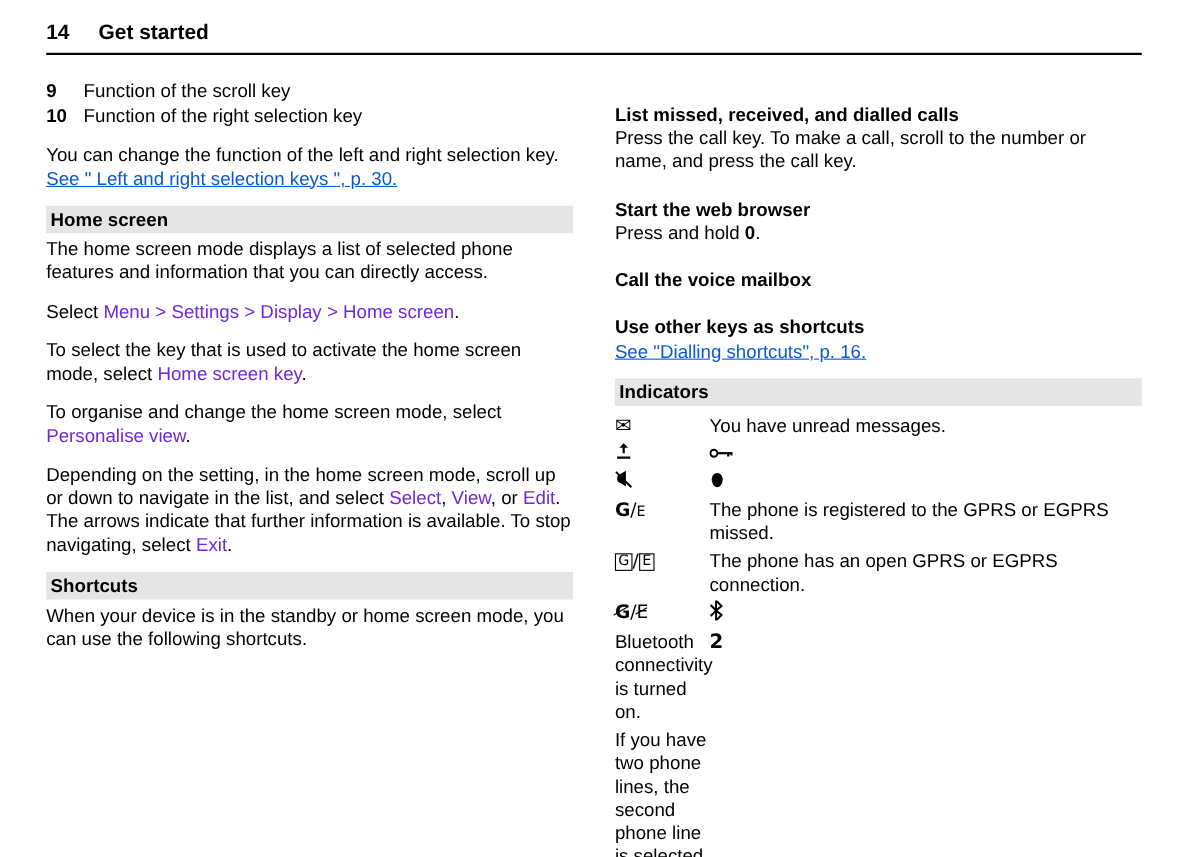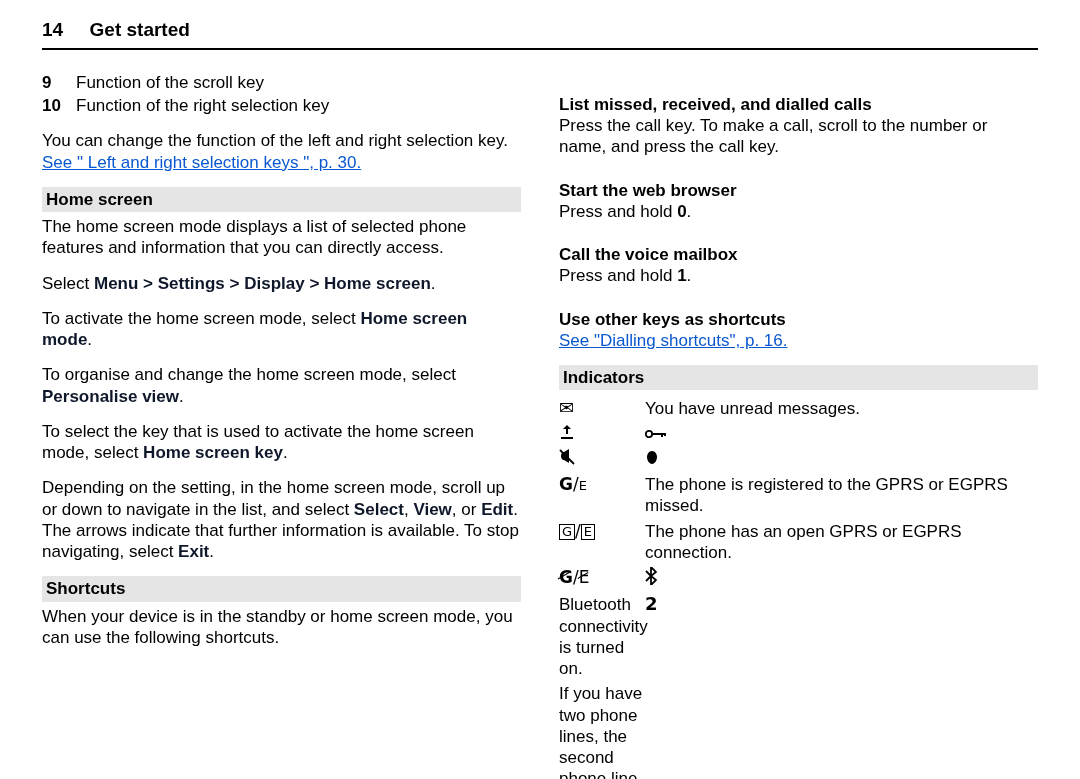--- a/index.html
+++ b/index.html
@@ -45,21 +45,21 @@
   .sec-bar {
     background: #e5e5e5;
     font-weight: 700;
     padding: 2px 4px;
     margin: 10px 0 4px 0;
   }
   p { margin: 0 0 14px 0; }
   .tight { margin-bottom: 4px; }
   .link { color: #0a58d0; text-decoration: underline; cursor: pointer; }
   .bold { font-weight: 700; }
-  .grey { color: #0f172a; font-weight: 700; }
+  .grey { color: #6d28d9; font-weight: 400; }
   .subh { font-weight: 700; margin: 22px 0 0 0; }
   .ind-table {
     display: grid;
     grid-template-columns: 86px 1fr;
     row-gap: 4px;
     align-items: start;
     margin-top: 8px;
   }
   .icn {
     font-family: "Segoe UI Symbol", "Apple Symbols", "DejaVu Sans", Arial, sans-serif;
@@ -96,30 +96,27 @@
         <span>You can change the function of the left and right selection key. </span><span class="link">See " Left and right selection keys ", p. 30.</span>
       </p>
 
       <div class="sec-bar">Home screen</div>
       <p>The home screen mode displays a list of selected phone features and information that you can directly access.</p>
 
       <p>
         <span>Select </span><span class="grey">Menu</span><span class="grey"> &gt; </span><span class="grey">Settings</span><span class="grey"> &gt; </span><span class="grey">Display</span><span class="grey"> &gt; </span><span class="grey">Home screen</span>.
       </p>
 
+
       <p>
-        <span>To activate the home screen mode, select </span><span class="grey">Home screen mode</span>.
+        <span>To select the key that is used to activate the home screen mode, select </span><span class="grey">Home screen key</span>.
       </p>
 
       <p>
         <span>To organise and change the home screen mode, select </span><span class="grey">Personalise view</span>.
-      </p>
-
-      <p>
-        <span>To select the key that is used to activate the home screen mode, select </span><span class="grey">Home screen key</span>.
       </p>
 
       <p>
         <span>Depending on the setting, in the home screen mode, scroll up or down to navigate in the list, and select </span><span class="grey">Select</span><span>, </span><span class="grey">View</span><span>, or </span><span class="grey">Edit</span><span>. The arrows indicate that further information is available. To stop navigating, select </span><span class="grey">Exit</span>.
       </p>
 
       <div class="sec-bar">Shortcuts</div>
       <p>When your device is in the standby or home screen mode, you can use the following shortcuts.</p>
 
     </div>
@@ -128,23 +125,20 @@
 
       <div class="subh">List missed, received, and dialled calls</div>
       <p>Press the call key. To make a call, scroll to the number or name, and press the call key.</p>
 
       <div class="subh">Start the web browser</div>
       <p class="tight">
         <span>Press and hold </span><span class="bold">0</span>.
       </p>
 
       <div class="subh">Call the voice mailbox</div>
-      <p class="tight">
-        <span>Press and hold </span><span class="bold">1</span>.
-      </p>
 
       <div class="subh">Use other keys as shortcuts</div>
       <p><span class="link">See "Dialling shortcuts", p. 16.</span></p>
 
       <div class="sec-bar">Indicators</div>
 
       <div class="ind-table" id="ind-table">
           <div><span class="icn">✉</span></div>
           <div>You have unread messages.</div>
           <div><span class="icn"><svg width="16" height="16" viewBox="0 0 16 16">

